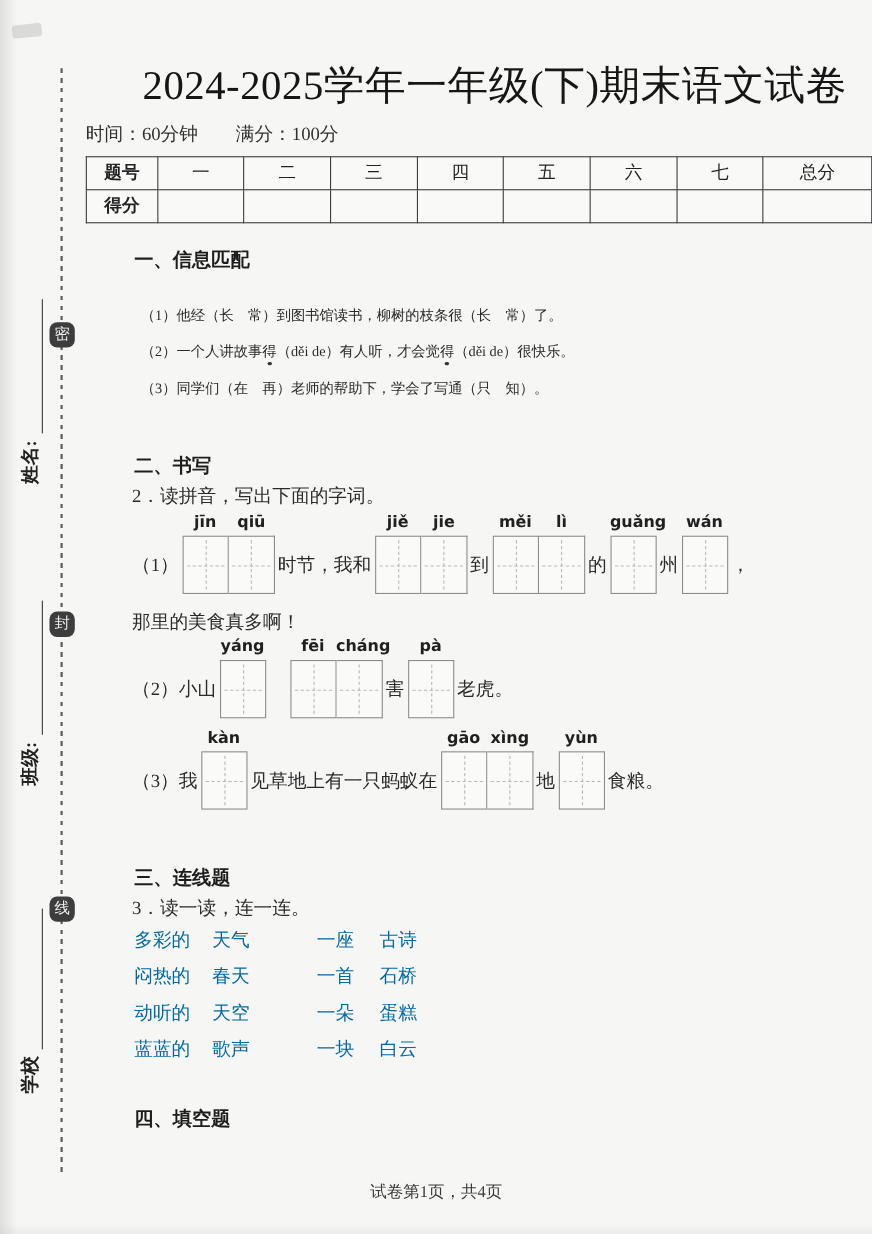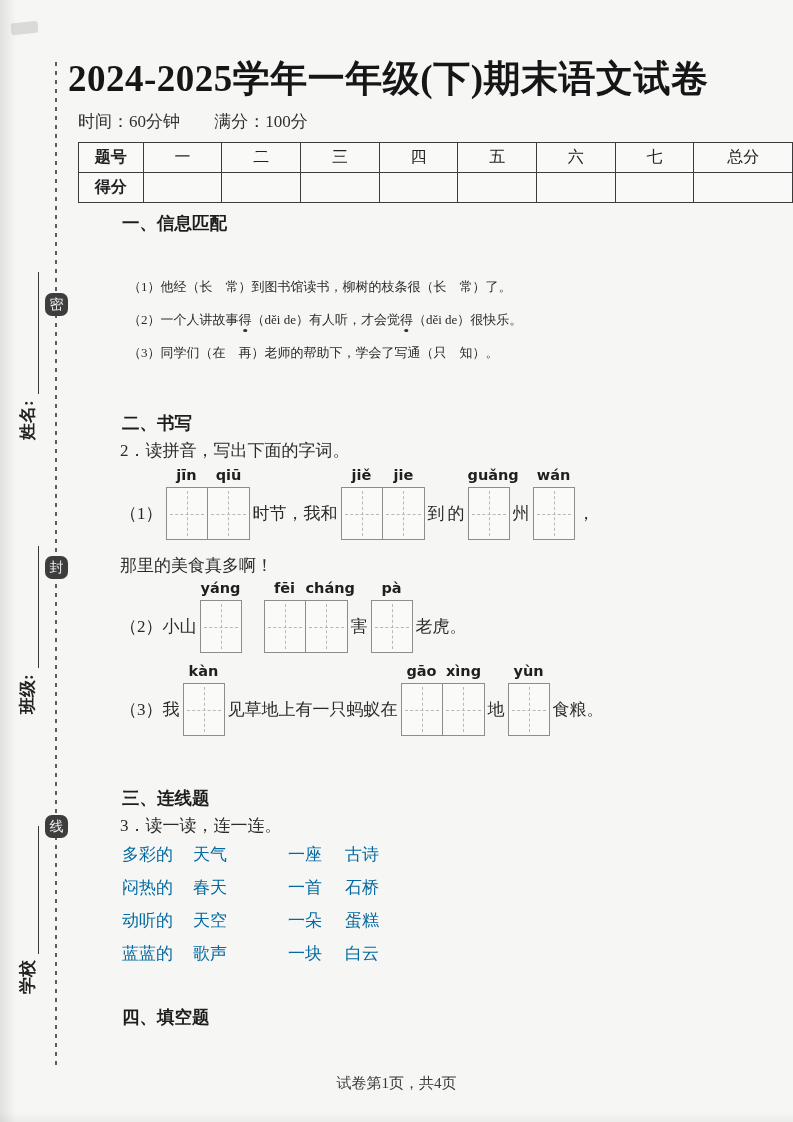--- a/index.html
+++ b/index.html
@@ -31,22 +31,22 @@
   .seal-field{
     position:absolute;left:-57px;width:168px;height:24px;
     transform:rotate(-90deg);
     display:flex;align-items:flex-end;
     font-size:17px;font-weight:600;color:#222;
   }
   .seal-field .f-label{white-space:nowrap;line-height:22px;}
   .seal-field .f-blank{flex:1;margin-left:6px;border-bottom:1.4px solid #3a3a3a;height:18px;}
   
   .title{
-    position:absolute;left:68px;top:56px;width:690px;margin:0;
-    text-align:left;font-size:37px;line-height:46px;font-weight:700;
+    position:absolute;left:80px;top:56px;width:690px;margin:0;
+    text-align:right;font-size:37px;line-height:46px;font-weight:400;
     letter-spacing:0.5px;color:#161616;
   }
   .meta{
     position:absolute;left:78px;top:110px;width:686px;
     font-size:17px;color:#303030;
   }
   .meta .gap{margin-left:30px;}
   
   .score-table{position:absolute;left:78px;top:142px;}
   .score-table table{border-collapse:collapse;}
@@ -170,21 +170,21 @@
             <td></td>
             <td></td>
             <td></td>
             <td></td>
             <td></td>
           </tr>
         </tbody>
       </table>
   </div>
 
-  <div class="sec-heading" style="top:211px">一、信息匹配</div>
+  <div class="sec-heading" style="top:224px">一、信息匹配</div>
   <div class="sec1-items" id="sec1-items">
       <div class="line"><span>（1）他经（长　常）到图书馆读书，柳树的枝条很（长　常）了。</span></div>
       <div class="line"><span>（2）一个人讲故事</span><span class="dot">得</span><span>（děi de）有人听，才会觉</span><span class="dot">得</span><span>（děi de）很快乐。</span></div>
       <div class="line"><span>（3）同学们（在　再）老师的帮助下，学会了写通（只　知）。</span></div>
     </div>
 
   <div class="sec-heading" style="top:411px">二、书写</div>
   <div class="text-line" style="left:120px;top:439px">2．读拼音，写出下面的字词。</div>
   <div id="writing-lines">
       <div class="writing-line" style="top: 465px;">
@@ -204,20 +204,30 @@
           <div class="pinyin-row">
             <span class="pinyin">jiě</span>
             <span class="pinyin">jie</span>
           </div>
           <div class="cells">
             <div class="cell"></div>
             <div class="cell"></div>
           </div>
         </div>
         <span class="t">到</span>
+        <div class="box-group">
+          <div class="pinyin-row">
+            <span class="pinyin">měi</span>
+            <span class="pinyin">lì</span>
+          </div>
+          <div class="cells">
+            <div class="cell"></div>
+            <div class="cell"></div>
+          </div>
+        </div>
         <span class="t">的</span>
         <div class="box-group">
           <div class="pinyin-row">
             <span class="pinyin">guǎng</span>
           </div>
           <div class="cells">
             <div class="cell"></div>
           </div>
         </div>
         <span class="t">州</span>

